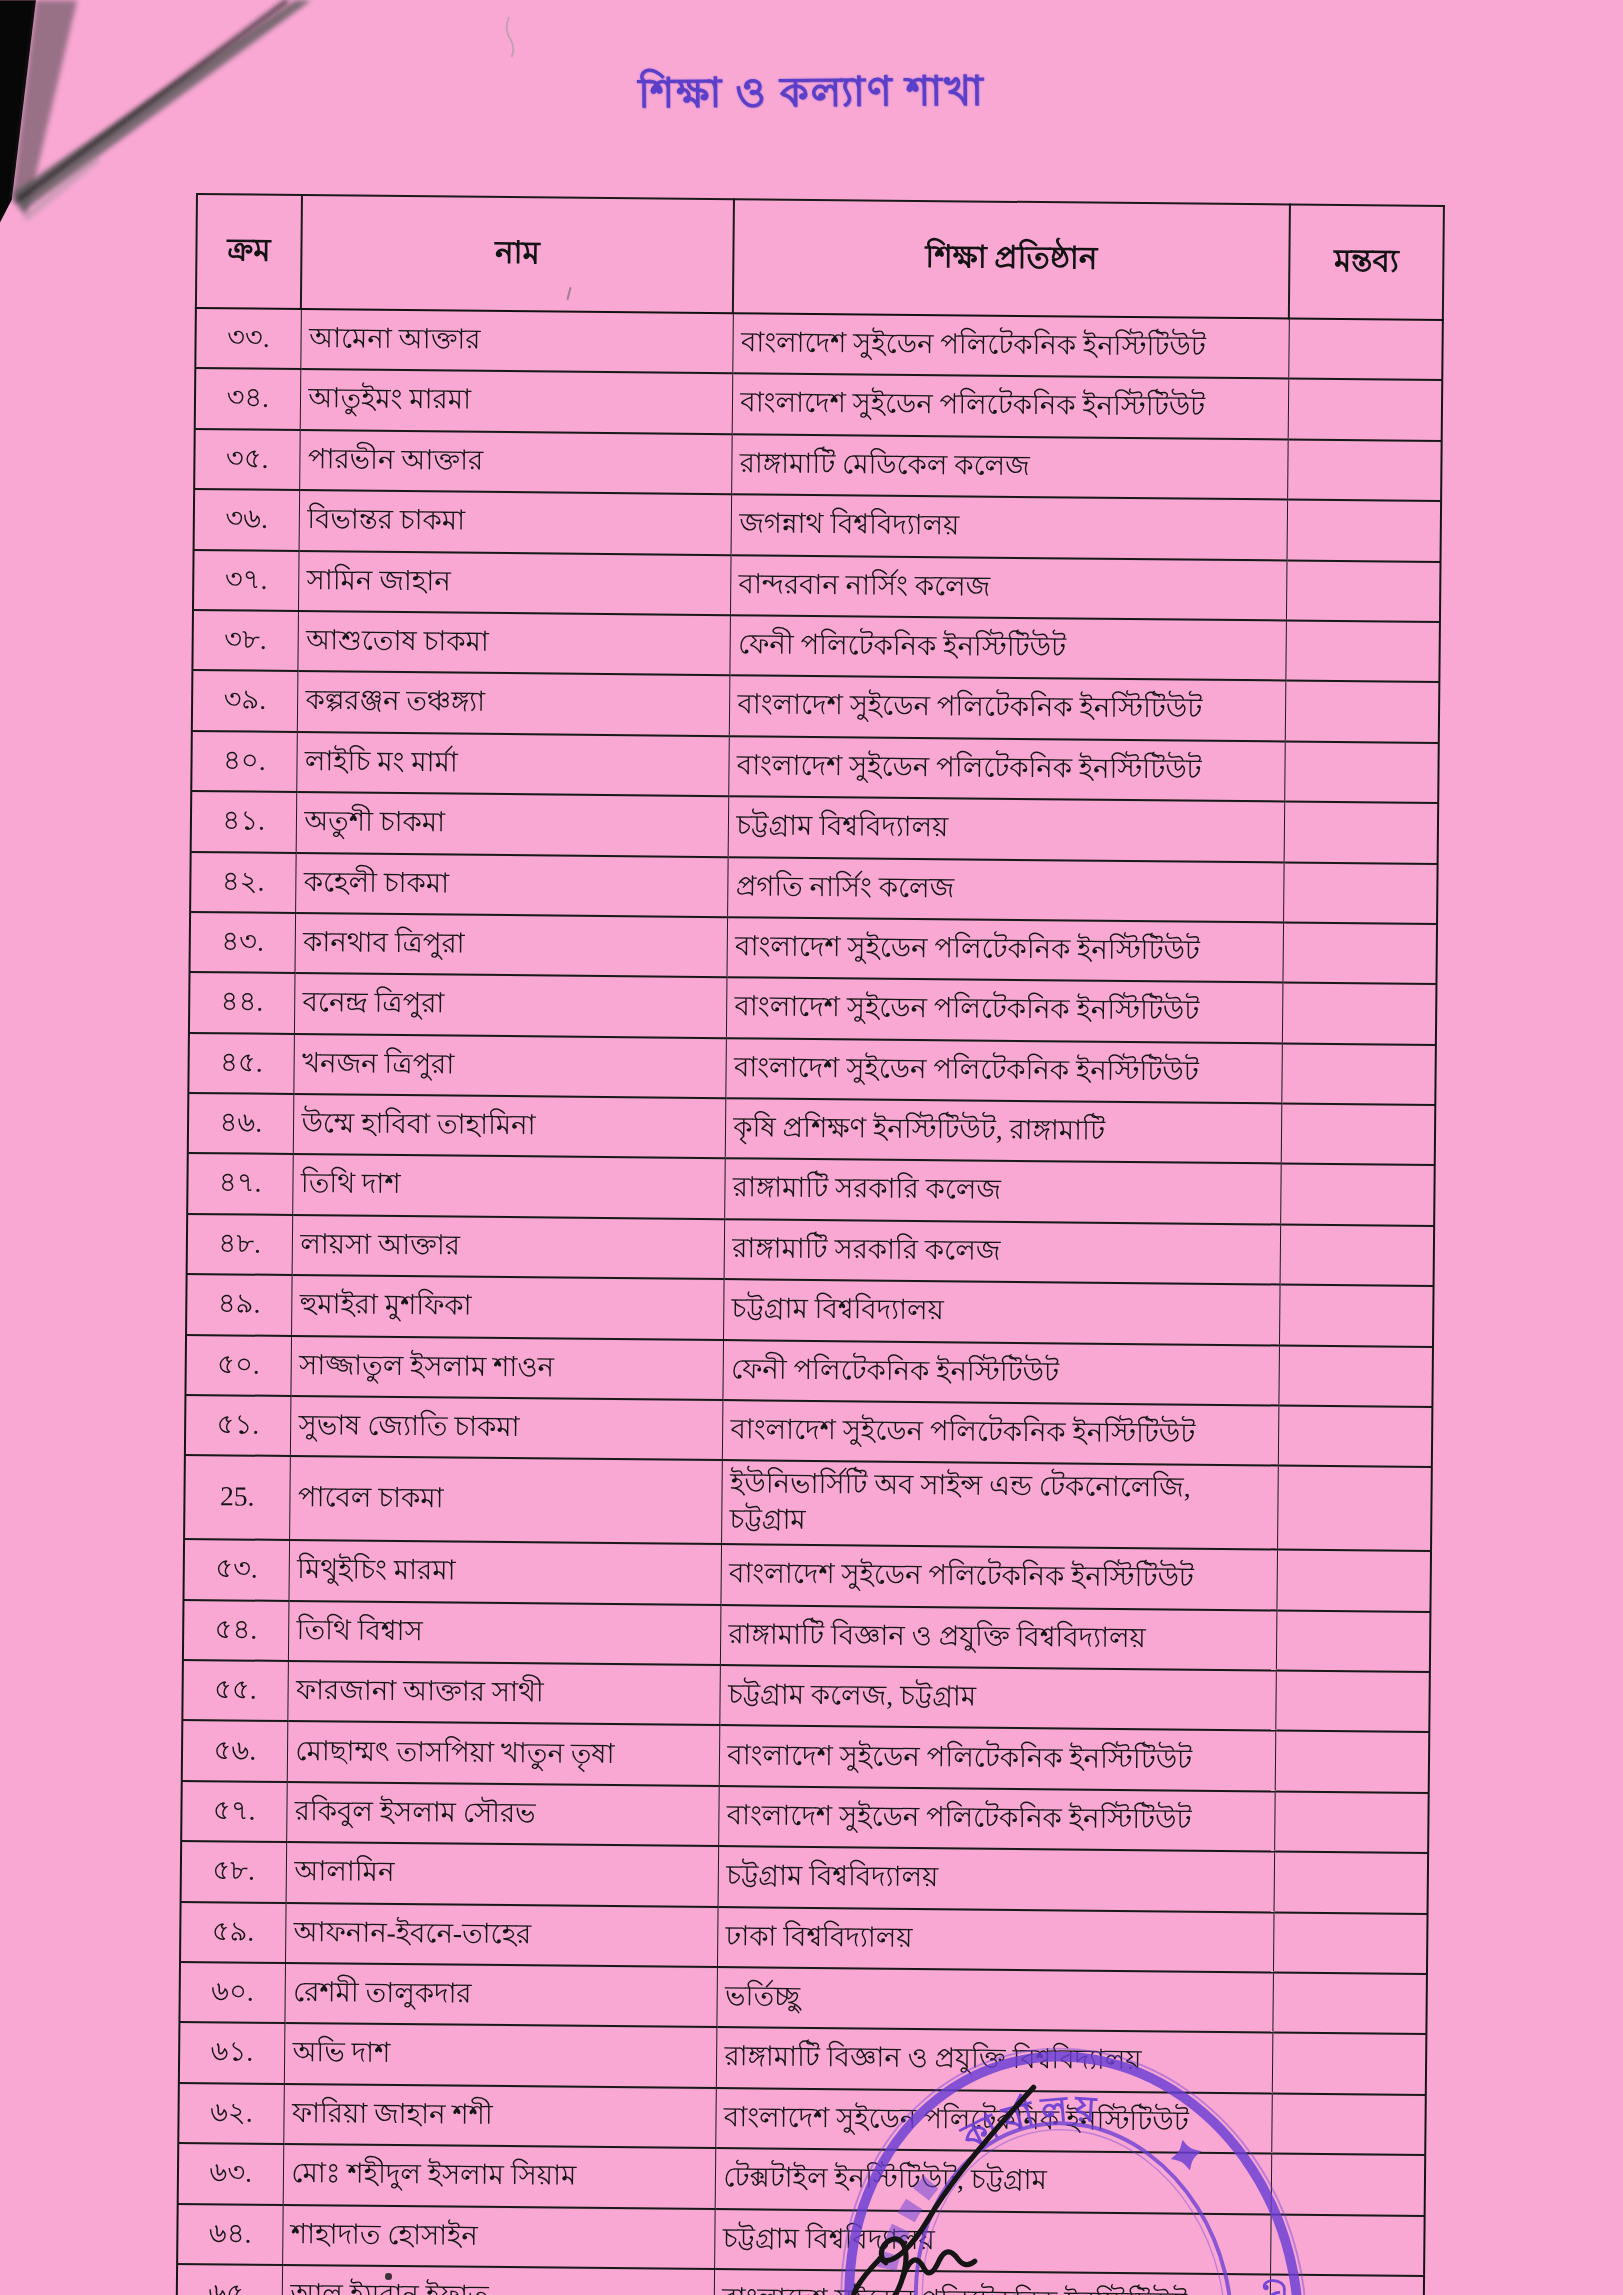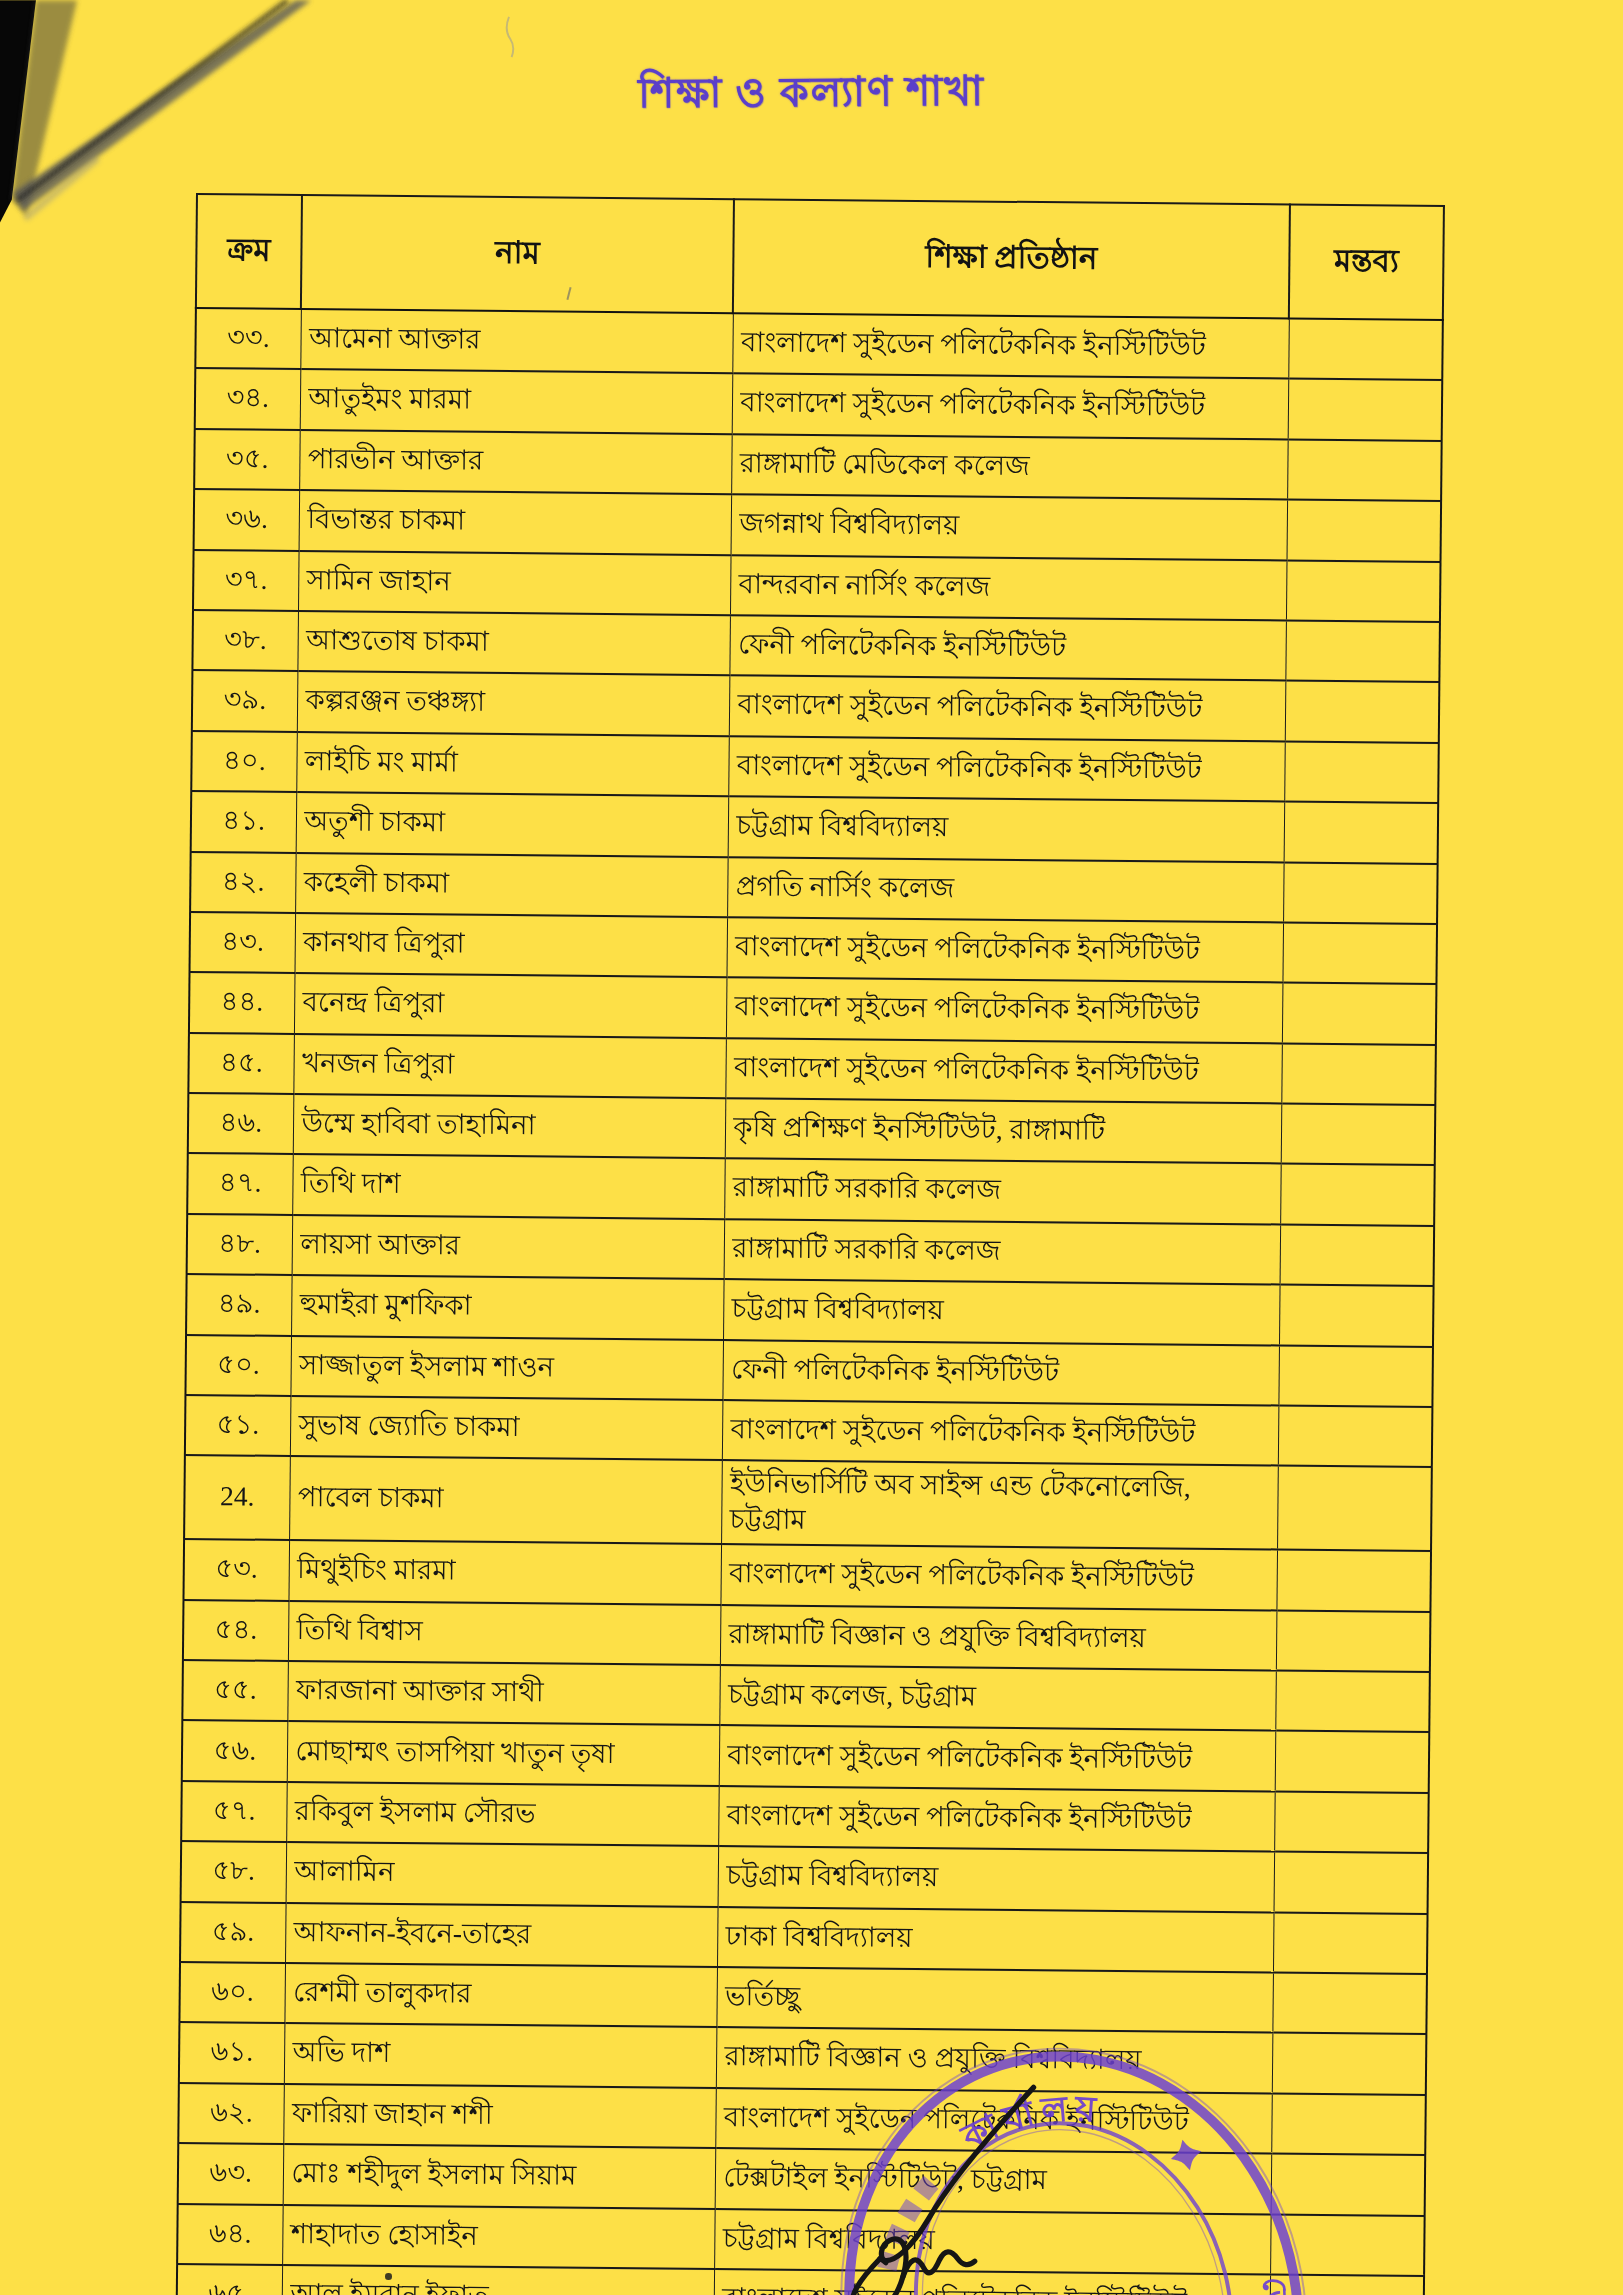--- a/index.html
+++ b/index.html
@@ -1,19 +1,19 @@
 <!DOCTYPE html>
 <html style="font-size:10.5px"><head>
 <meta charset="utf-8">
 <style>
   html,body{margin:0;padding:0;background:#e8e8e6;}
   #page{
     position:relative;
     width:1623px;height:2295px;
-    background:#fde047;
+    background:#f9a8d4;
     overflow:hidden;
     font-family:"Liberation Serif","DejaVu Sans",serif;
     color:#161616;
   }
   
   .doc-title{
     position:absolute;left:0;top:60px;width:1623px;
     text-align:center;
     font-size:41px;font-weight:700;letter-spacing:2px;
     color:#5b3fc9;
@@ -213,21 +213,21 @@
             <td class="inst">ফেনী পলিটেকনিক ইনস্টিটিউট</td>
             <td class="remarks"></td>
           </tr>
           <tr>
             <td class="serial">৫১.</td>
             <td class="name">সুভাষ জ্যোতি চাকমা</td>
             <td class="inst">বাংলাদেশ সুইডেন পলিটেকনিক ইনস্টিটিউট</td>
             <td class="remarks"></td>
           </tr>
           <tr>
-            <td class="serial">24.</td>
+            <td class="serial">25.</td>
             <td class="name">পাবেল চাকমা</td>
             <td class="inst">ইউনিভার্সিটি অব সাইন্স এন্ড টেকনোলেজি, চট্টগ্রাম</td>
             <td class="remarks"></td>
           </tr>
           <tr>
             <td class="serial">৫৩.</td>
             <td class="name">মিথুইচিং মারমা</td>
             <td class="inst">বাংলাদেশ সুইডেন পলিটেকনিক ইনস্টিটিউট</td>
             <td class="remarks"></td>
           </tr>

